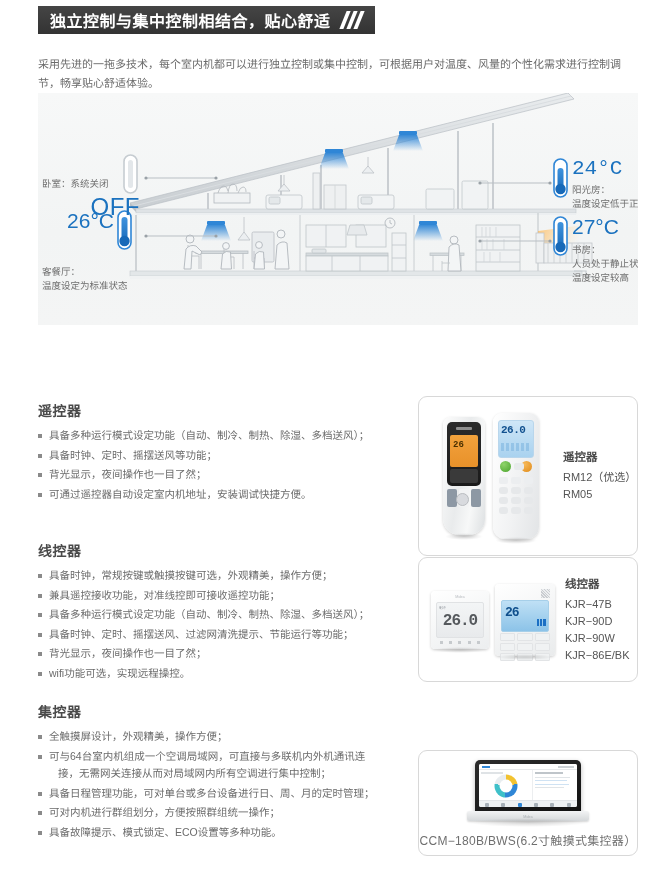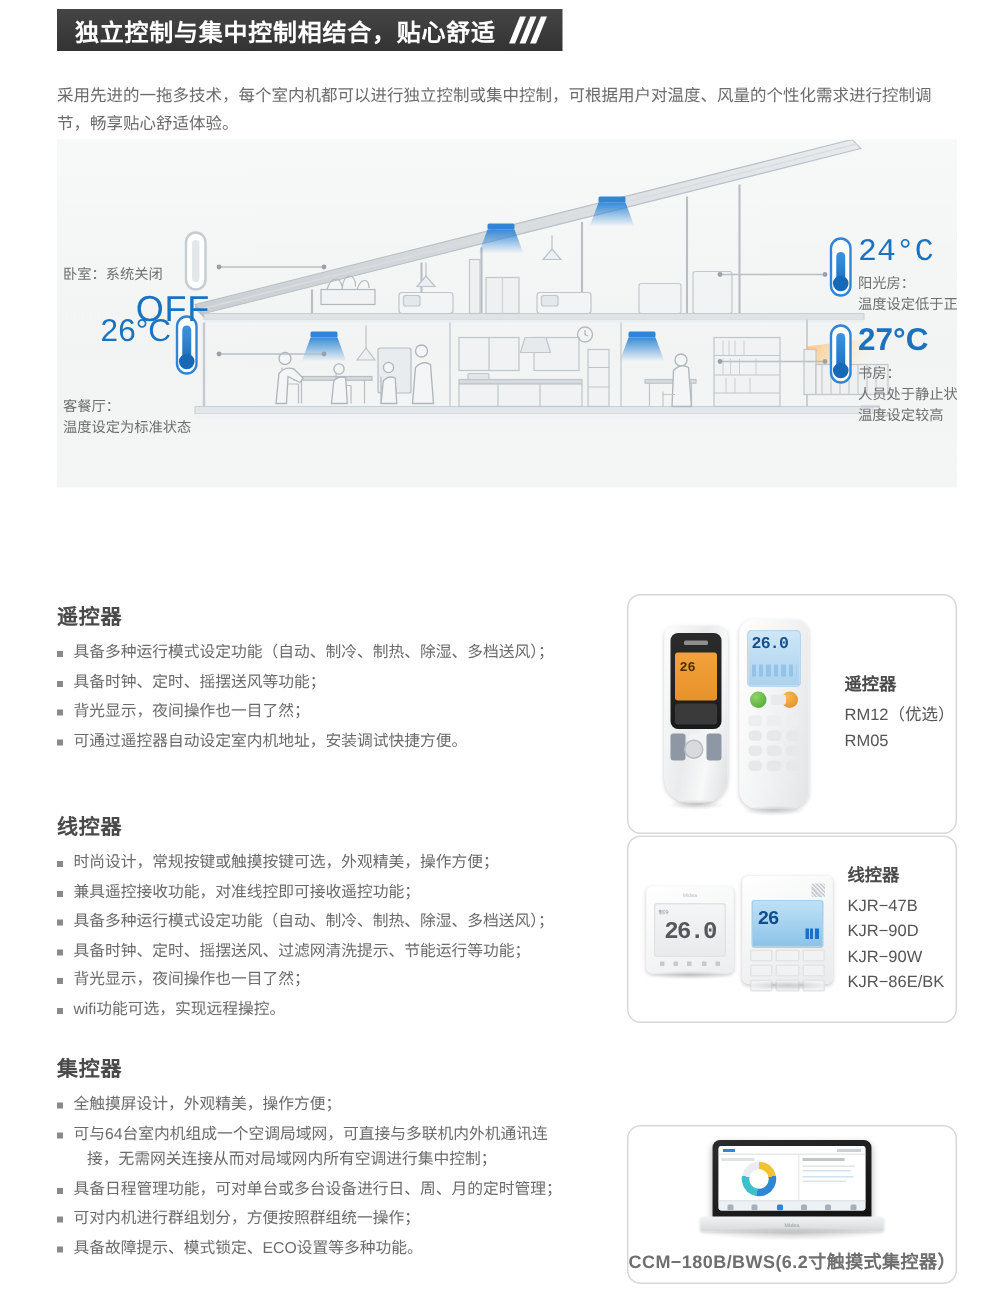--- a/index.html
+++ b/index.html
@@ -395,21 +395,21 @@
   </div>
 
   <div style="position:absolute;left:534px;top:64px;width:70px;text-align:left;font-family:Liberation Mono, monospace;">
     <div style="font-size:21px;color:#1b72bf;line-height:24px;">24°C</div>
   </div>
   <div style="position:absolute;left:534px;top:90px;width:120px;text-align:left;">
     <div style="font-size:9.5px;color:#6f6f6f;line-height:14px;">阳光房：</div>
     <div style="font-size:9.5px;color:#6f6f6f;line-height:14px;">温度设定低于正常值</div>
   </div>
 
-  <div style="position:absolute;left:534px;top:122px;width:70px;text-align:left;font-weight:bold;">
+  <div style="position:absolute;left:534px;top:122px;width:70px;text-align:left;">
     <div style="font-size:21px;color:#1b72bf;line-height:24px;">27°C</div>
   </div>
   <div style="position:absolute;left:534px;top:150px;width:120px;text-align:left;">
     <div style="font-size:9.5px;color:#6f6f6f;line-height:14px;">书房：</div>
     <div style="font-size:9.5px;color:#6f6f6f;line-height:14px;">人员处于静止状态，</div>
     <div style="font-size:9.5px;color:#6f6f6f;line-height:14px;">温度设定较高</div>
   </div>
 </div>
 
 <div class="section" style="top:400px;width:360px;">
@@ -490,21 +490,21 @@
       <span class="lab-title">遥控器</span>
       <div>RM12（优选）</div>
       <div>RM05</div>
     </div>
   </div>
 </div>
 
 <div class="section" style="top:540px;width:360px;">
   <h3 class="sec-title">线控器</h3>
   <ul class="bullets">
-    <li>时尚设计，常规按键或触摸按键可选，外观精美，操作方便；</li>
+    <li>具备时钟，常规按键或触摸按键可选，外观精美，操作方便；</li>
     <li>兼具遥控接收功能，对准线控即可接收遥控功能；</li>
     <li>具备多种运行模式设定功能（自动、制冷、制热、除湿、多档送风）；</li>
     <li>具备时钟、定时、摇摆送风、过滤网清洗提示、节能运行等功能；</li>
     <li>背光显示，夜间操作也一目了然；</li>
     <li>wifi功能可选，实现远程操控。</li>
   </ul>
 </div>
 
 <div class="card" style="left:418px;top:557px;width:220px;height:125px;">
   <div class="card-inner" style="padding:0 10px;">
@@ -574,21 +574,21 @@
   <ul class="bullets">
     <li>全触摸屏设计，外观精美，操作方便；</li>
     <li>可与64台室内机组成一个空调局域网，可直接与多联机内外机通讯连</li>
     <li class="cont">接，无需网关连接从而对局域网内所有空调进行集中控制；</li>
     <li>具备日程管理功能，可对单台或多台设备进行日、周、月的定时管理；</li>
     <li>可对内机进行群组划分，方便按照群组统一操作；</li>
     <li>具备故障提示、模式锁定、ECO设置等多种功能。</li>
   </ul>
 </div>
 
-<div class="card" style="left:418px;top:750px;width:220px;height:106px;font-weight:bold;">
+<div class="card" style="left:418px;top:750px;width:220px;height:106px;">
   <div class="card-inner" style="display:block;">
 
     <div class="dev" style="width:106px;height:56px;margin:9px auto 0;">
       <div style="position:absolute;inset:0;border-radius:5px;
                   background:linear-gradient(160deg,#2c2c2c,#101010);
                   box-shadow:0 2px 5px rgba(0,0,0,.28);"></div>
       <div style="position:absolute;left:4px;top:4px;right:4px;bottom:9px;border-radius:2px;
                   background:#f6f7f8;overflow:hidden;">
 
         <div style="height:5px;background:#fff;border-bottom:1px solid #e6e8ea;display:flex;

